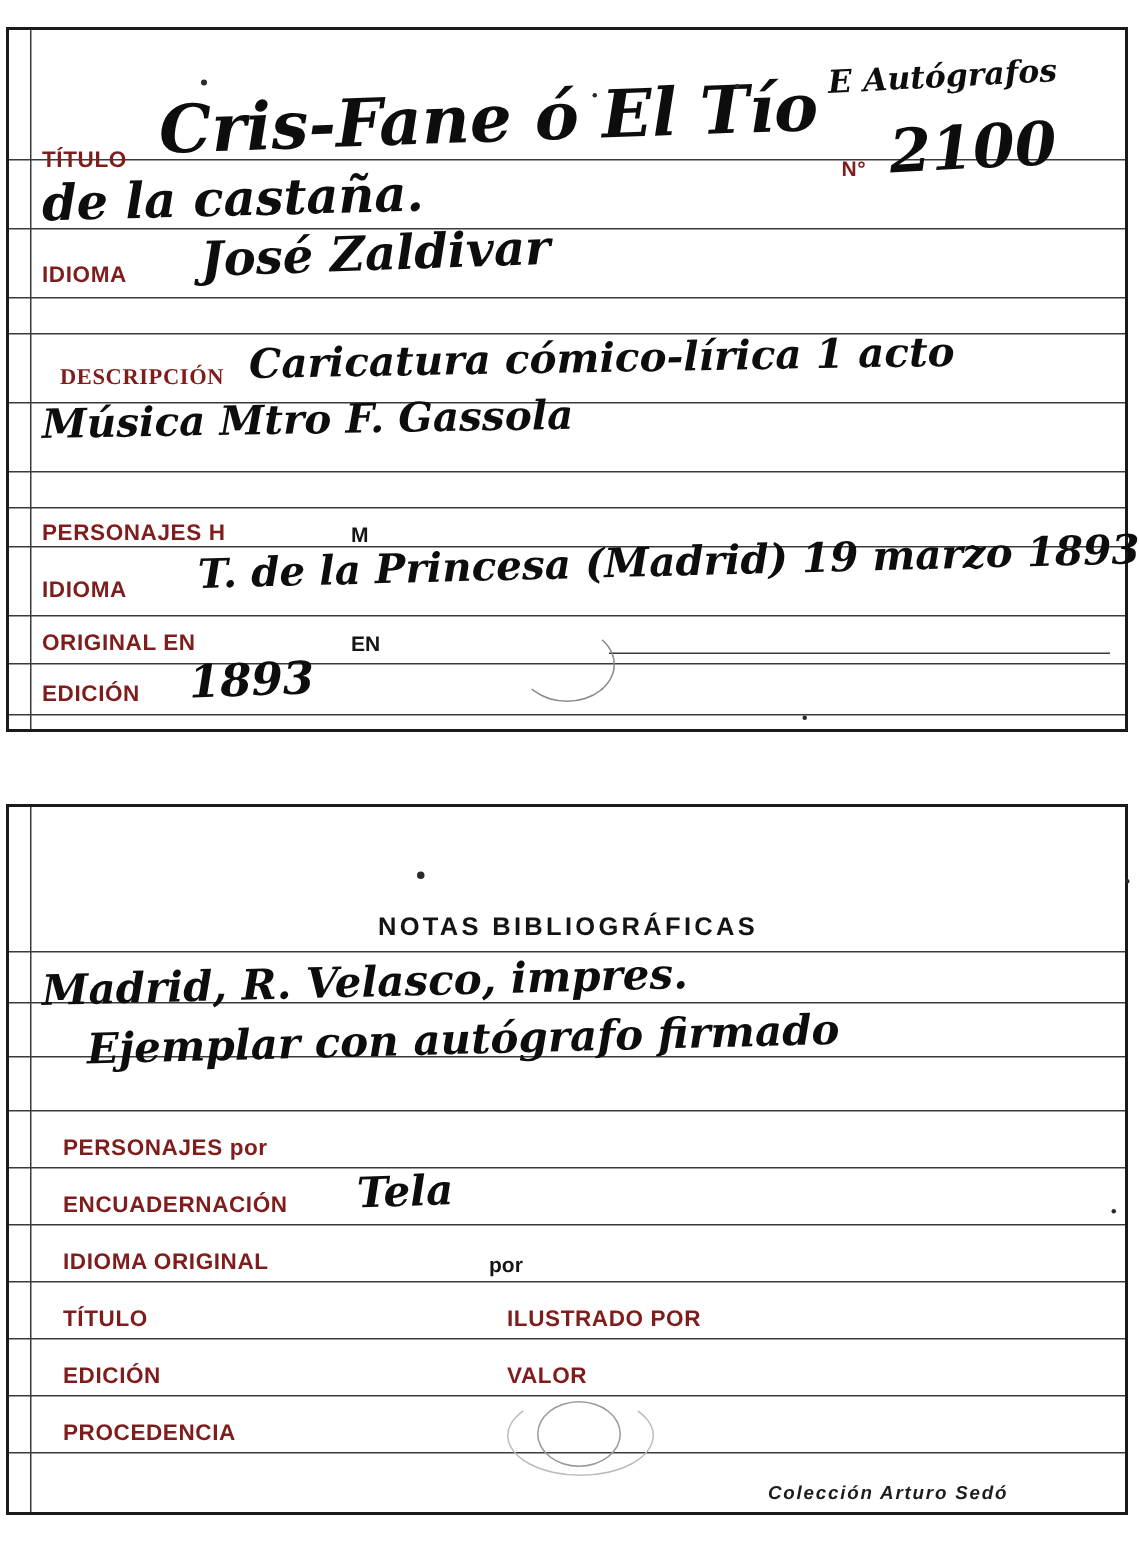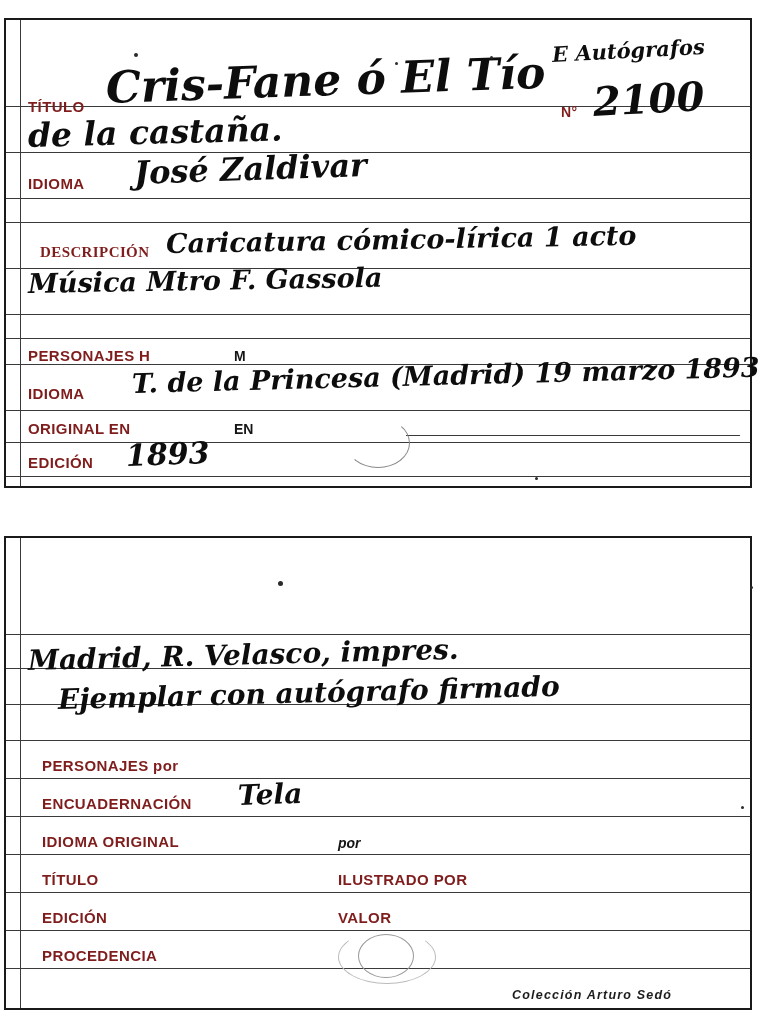--- a/index.html
+++ b/index.html
@@ -179,31 +179,32 @@
   <div class="rule" style="top:130px;"></div>
   <div class="rule" style="top:166px;"></div>
   <div class="rule" style="top:202px;"></div>
   <div class="rule" style="top:240px;"></div>
   <div class="rule" style="top:278px;"></div>
   <div class="rule" style="top:316px;"></div>
   <div class="rule" style="top:354px;"></div>
   <div class="rule" style="top:392px;"></div>
   <div class="rule" style="top:430px;"></div>
 
+  <div class="section-title" style="left:246px; top:70px;">NOTAS BIBLIOGRÁFICAS</div>
 
   <div class="hand" style="left:22px; top:106px; font-size:28px; transform: rotate(-1.5deg);">Madrid, R. Velasco, impres.</div>
   <div class="hand" style="left:52px; top:145px; font-size:28px; transform: rotate(-1.5deg);">Ejemplar con autógrafo firmado</div>
 
   <div class="field-label" style="left:36px; top:219px;">PERSONAJES por</div>
 
   <div class="field-label" style="left:36px; top:257px;">ENCUADERNACIÓN</div>
   <div class="hand" style="left:232px; top:241px; font-size:28px; transform: rotate(-2deg);">Tela</div>
 
   <div class="field-label" style="left:36px; top:295px;">IDIOMA ORIGINAL</div>
-  <div class="sub-label" style="left:332px; top:297px;font-style:italic;">por</div>
+  <div class="sub-label" style="left:320px; top:297px;">por</div>
 
   <div class="field-label" style="left:36px; top:333px;">TÍTULO</div>
   <div class="field-label" style="left:332px; top:333px;">ILUSTRADO POR</div>
 
   <div class="field-label" style="left:36px; top:371px;">EDICIÓN</div>
   <div class="field-label" style="left:332px; top:371px;text-align:center;">VALOR</div>
 
   <div class="field-label" style="left:36px; top:409px;">PROCEDENCIA</div>
 
   <div class="arc" style="left:352px; top:396px; width:54px; height:42px; border-color:#999;"></div>

